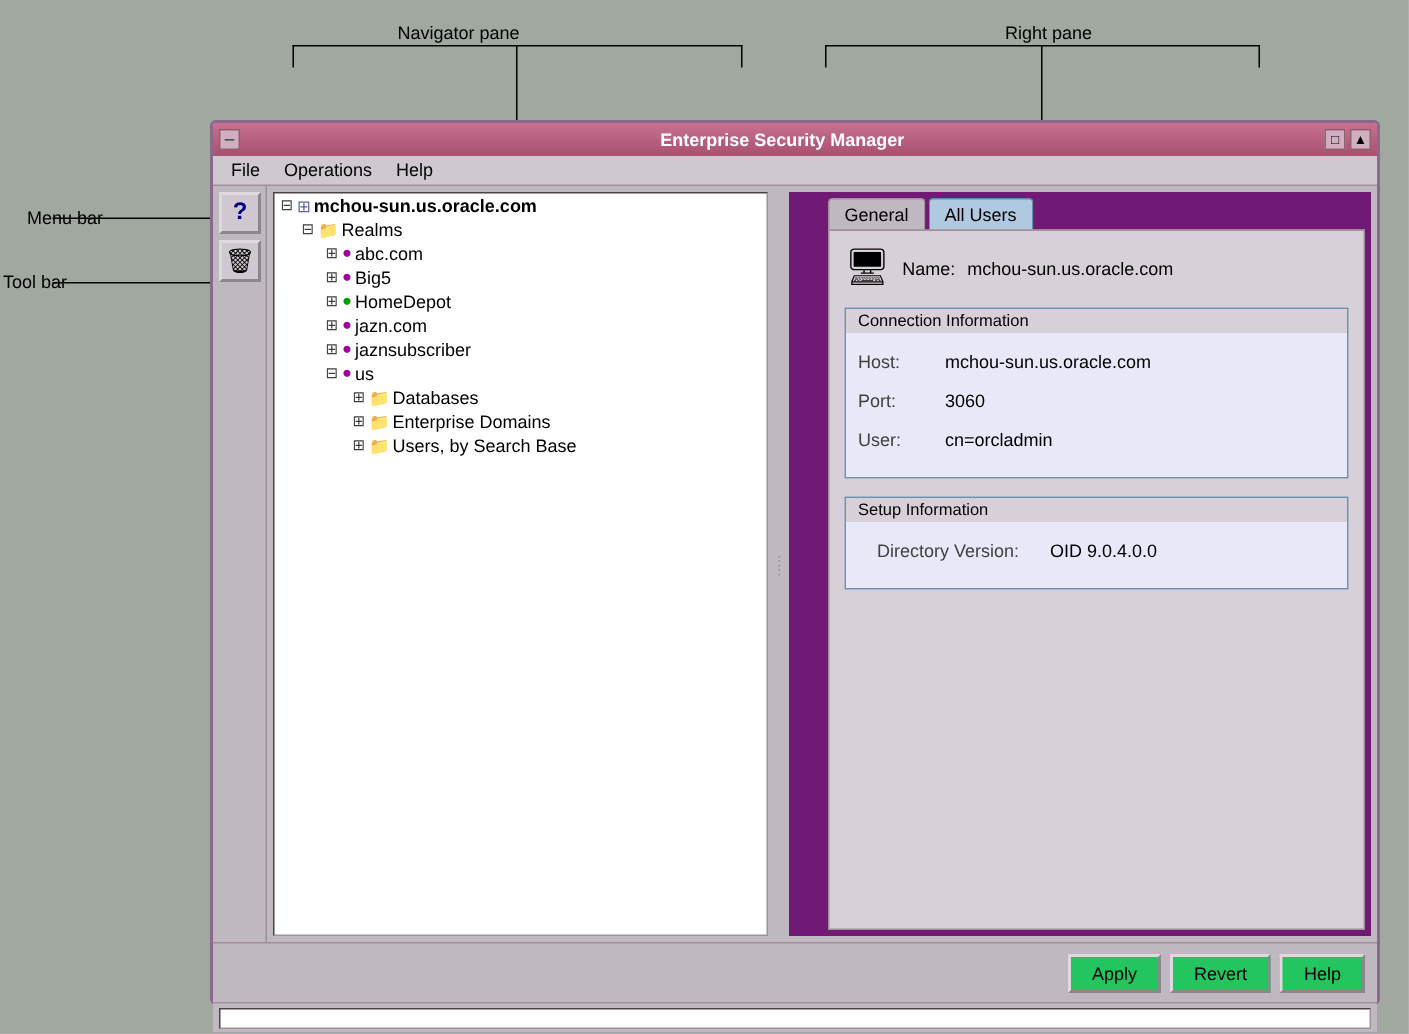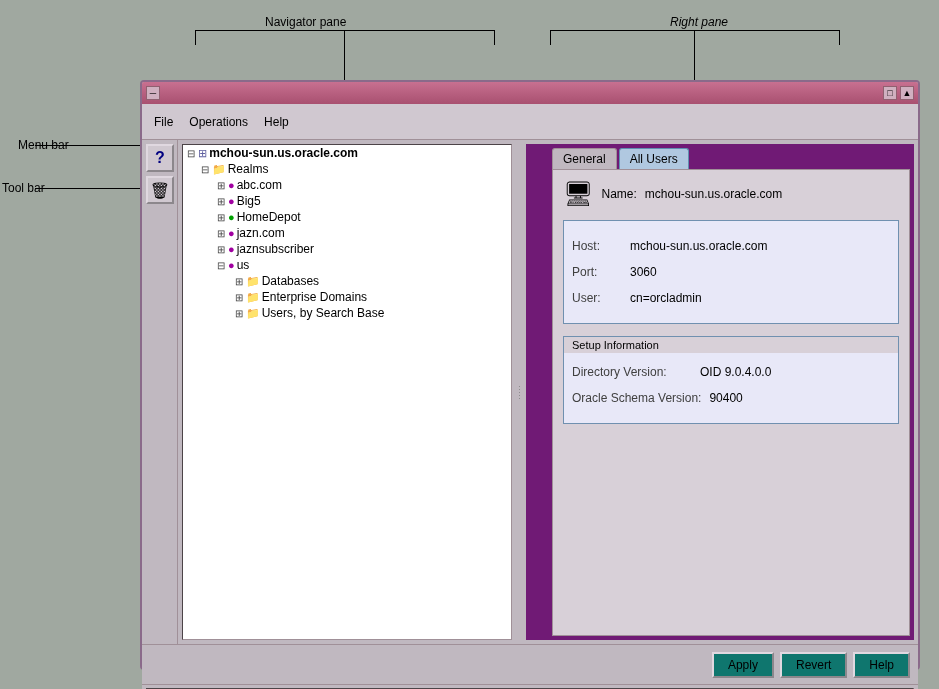--- a/index.html
+++ b/index.html
@@ -54,23 +54,23 @@
       font-size: 9px;
       display: flex;
       align-items: center;
       justify-content: center;
       cursor: pointer;
     }
 
     
     .menu-bar {
       background: #d0c8d0;
-      height: 36px;
-      display: flex;
-      align-items: center;
+      height: 20px;
+      display: flex;
+      align-items: flex-start;
       padding: 0 4px;
       border-bottom: 1px solid #a09098;
     }
     .menu-item {
       padding: 2px 8px;
       font-size: 12px;
       cursor: pointer;
       color: #000;
     }
 
@@ -220,21 +220,21 @@
       background: #c0b8c0;
       display: flex;
       align-items: center;
       justify-content: flex-end;
       padding: 0 8px;
       gap: 6px;
       border-top: 1px solid #a09098;
     }
     .bottom-btn {
       padding: 4px 14px;
-      background: #0f766e;
+      background: #22c55e;
       border: 2px outset #e0d8e0;
       font-size: 12px;
       cursor: pointer;
       min-width: 50px;
     }
 
     
     .tree-item {
       display: flex;
       align-items: center;
@@ -276,38 +276,39 @@
     .outside-label {
       position: absolute;
       font-size: 12px;
       color: #000;
     }
   </style>
 </head>
 <body>
 
 <div class="outside-label" style="left: 265px; top: 15px;">Navigator pane</div>
-<div class="outside-label" style="left: 670px; top: 15px; font-style: italic;">Right pane</div>
+<div class="outside-label" style="left: 670px; top: 15px;">Right pane</div>
 
 <div style="position:absolute; left:195px; top:30px; width:300px; height:15px; border-left:1px solid #000; border-top:1px solid #000; border-right:1px solid #000;"></div>
 <div style="position:absolute; left:344px; top:30px; width:1px; height:50px; background:#000;"></div>
 
 <div style="position:absolute; left:550px; top:30px; width:290px; height:15px; border-left:1px solid #000; border-top:1px solid #000; border-right:1px solid #000;"></div>
 <div style="position:absolute; left:694px; top:30px; width:1px; height:50px; background:#000;"></div>
 
 <div style="position:absolute; left:35px; top:145px; width:110px; border-top:1px solid #000;"></div>
 <div class="outside-label" style="left:18px; top:138px;">Menu bar</div>
 
 <div style="position:absolute; left:35px; top:188px; width:130px; border-top:1px solid #000;"></div>
 <div class="outside-label" style="left:2px; top:181px;">Tool bar</div>
 
 <div class="window">
 
   <div class="title-bar">
     <div class="title-btn">─</div>
+    <div class="title-bar-text">Enterprise Security Manager</div>
     <div class="title-bar-controls">
       <div class="title-btn">□</div>
       <div class="title-btn">▲</div>
     </div>
   </div>
 
   <div class="menu-bar">
     <div class="menu-item">File</div>
     <div class="menu-item">Operations</div>
     <div class="menu-item">Help</div>
@@ -402,43 +403,40 @@
 
       <div class="right-content">
 
         <div class="server-info">
           <span class="server-icon" style="font-size:24px;">🖥</span>
           <span class="server-name">Name:</span>
           <span class="server-name">mchou-sun.us.oracle.com</span>
         </div>
 
         <div class="info-section">
+          <div class="info-section-title">Connection Information</div>
           <div class="info-row">
             <span class="info-label">Host:</span>
             <span class="info-value">mchou-sun.us.oracle.com</span>
           </div>
           <div class="info-row">
             <span class="info-label">Port:</span>
             <span class="info-value">3060</span>
           </div>
           <div class="info-row">
             <span class="info-label">User:</span>
             <span class="info-value">cn=orcladmin</span>
           </div>
         </div>
 
         <div class="info-section">
           <div class="info-section-title">Setup Information</div>
           <div class="info-row">
-            <span class="info-label" style="min-width:120px;">Directory Version:</span>
+            <span class="info-label" style="min-width:120px;text-align:center;">Directory Version:</span>
             <span class="info-value">OID 9.0.4.0.0</span>
-          </div>
-          <div class="info-row">
-            <span class="info-label" style="min-width:120px;">Oracle Schema Version:</span>
-            <span class="info-value">90400</span>
           </div>
         </div>
 
       </div>
     </div>
   </div>
 
   <div class="bottom-bar">
     <button class="bottom-btn">Apply</button>
     <button class="bottom-btn">Revert</button>

